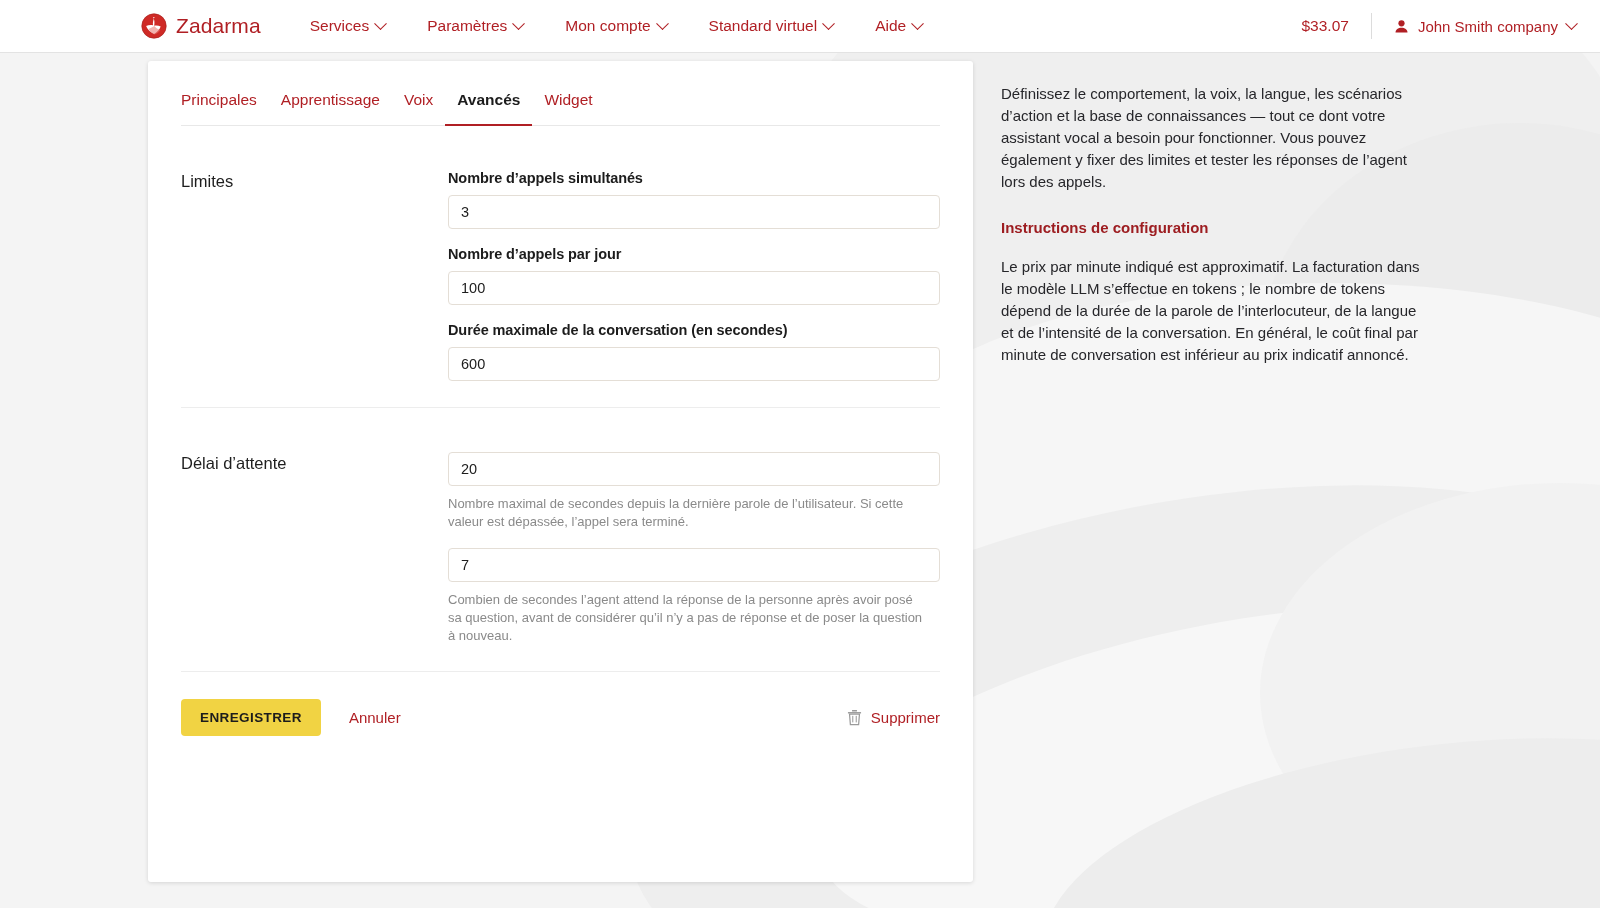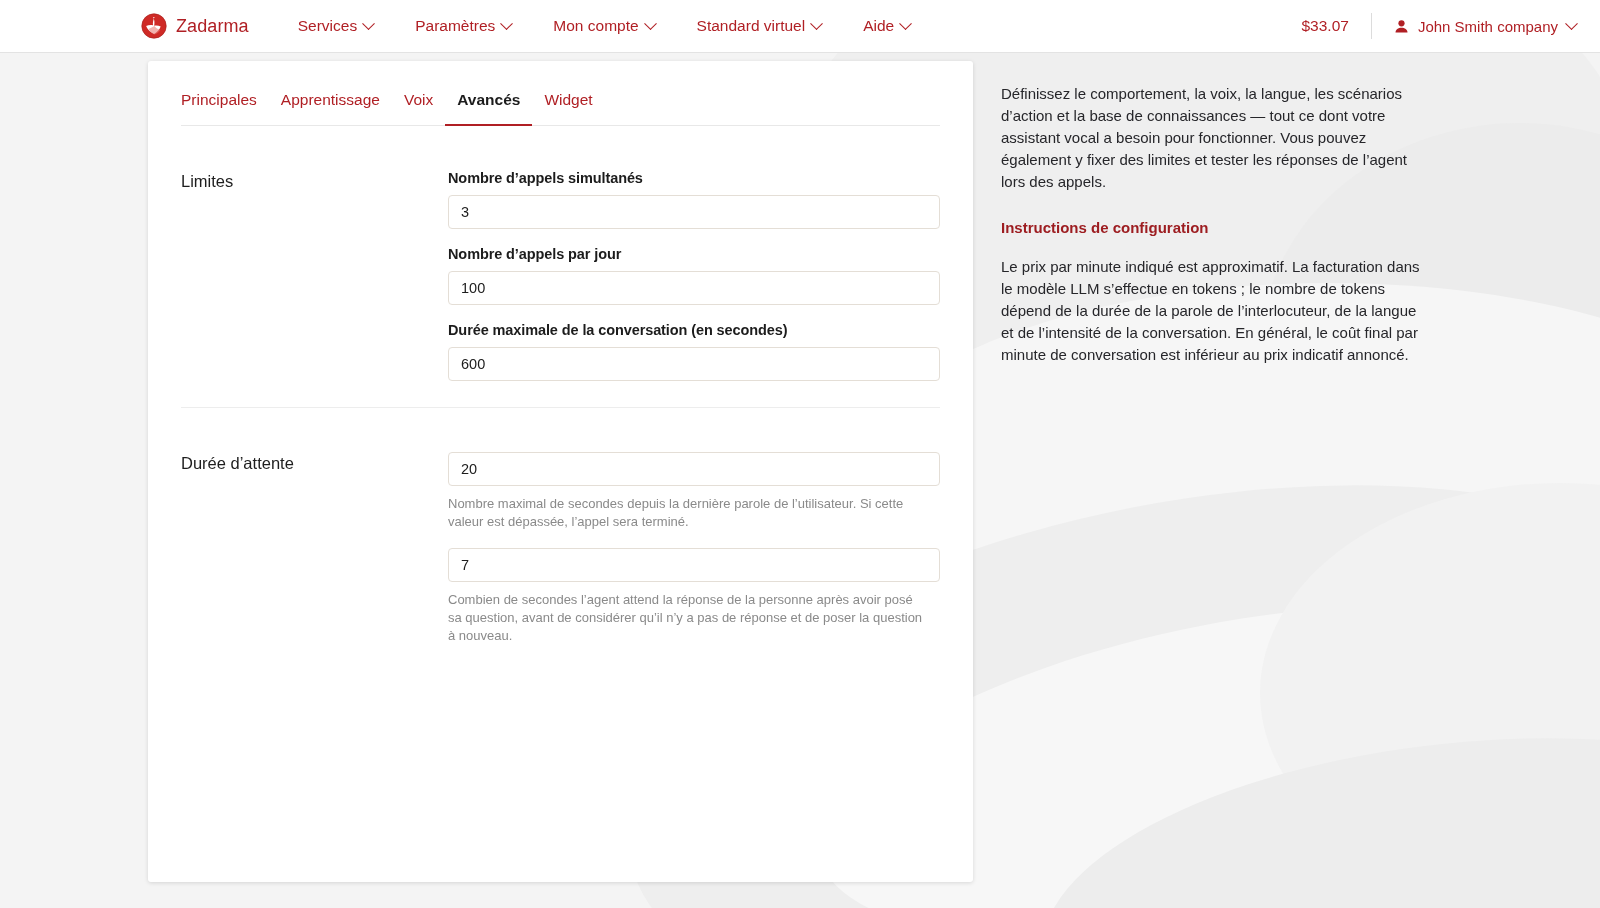--- a/index.html
+++ b/index.html
@@ -42,21 +42,21 @@
   .brand {
     display: flex;
     align-items: center;
     gap: 9px;
     margin-right: 49px;
     text-decoration: none;
   }
   .brand-logo { width: 26px; height: 26px; display: block; }
   .brand-name {
     color: #b01f24;
-    font-size: 18px;
+    font-size: 21px;
     font-weight: 400;
     letter-spacing: 0.1px;
   }
 
   .nav { display: flex; align-items: center; gap: 0; }
   .nav-item {
     display: flex;
     align-items: center;
     gap: 7px;
     color: #b01f24;
@@ -369,36 +369,50 @@
 
         <div class="field">
           <div class="field-label">Durée maximale de la conversation (en secondes)</div>
           <input class="input" type="text" value="600" style="">
         </div>
 
       </div>
     </div>
 
     <div class="section">
-      <div class="section-title">Durée d’attente</div>
+      <div class="section-title">Délai d’attente</div>
       <div class="section-body">
 
         <div class="field">
           <input class="input" type="text" value="20" style="">
           <div class="hint">Nombre maximal de secondes depuis la dernière parole de l’utilisateur. Si cette valeur est dépassée, l’appel sera terminé.</div>
         </div>
 
         <div class="field">
           <input class="input" type="text" value="7" style="">
           <div class="hint">Combien de secondes l’agent attend la réponse de la personne après avoir posé sa question, avant de considérer qu’il n’y a pas de réponse et de poser la question à nouveau.</div>
         </div>
 
       </div>
     </div>
 
+    <div class="actions">
+      <button class="btn-save">ENREGISTRER</button>
+      <button class="btn-cancel">Annuler</button>
+      <button class="btn-delete">
+        <svg class="trash-icon" viewBox="0 0 16 18">
+          <rect x="1" y="3.2" width="14" height="1.5" fill="#9a9a9a"></rect>
+          <rect x="5.4" y="1" width="5.2" height="1.6" fill="#9a9a9a"></rect>
+          <path d="M2.7 5.4h10.6l-.9 11.2H3.6z" fill="none" stroke="#9a9a9a" stroke-width="1.3"></path>
+          <rect x="5.6" y="7.2" width="1.1" height="7" fill="#9a9a9a"></rect>
+          <rect x="9.3" y="7.2" width="1.1" height="7" fill="#9a9a9a"></rect>
+        </svg>
+        <span>Supprimer</span>
+      </button>
+    </div>
 
   </div>
 
   <aside class="info">
     <p class="info-text">Définissez le comportement, la voix, la langue, les scénarios d’action et la base de connaissances — tout ce dont votre assistant vocal a besoin pour fonctionner. Vous pouvez également y fixer des limites et tester les réponses de l’agent lors des appels.</p>
     <p class="info-heading">Instructions de configuration</p>
     <p class="info-text">Le prix par minute indiqué est approximatif. La facturation dans le modèle LLM s’effectue en tokens ; le nombre de tokens dépend de la durée de la parole de l’interlocuteur, de la langue et de l’intensité de la conversation. En général, le coût final par minute de conversation est inférieur au prix indicatif annoncé.</p>
   </aside>
 
 </div>

